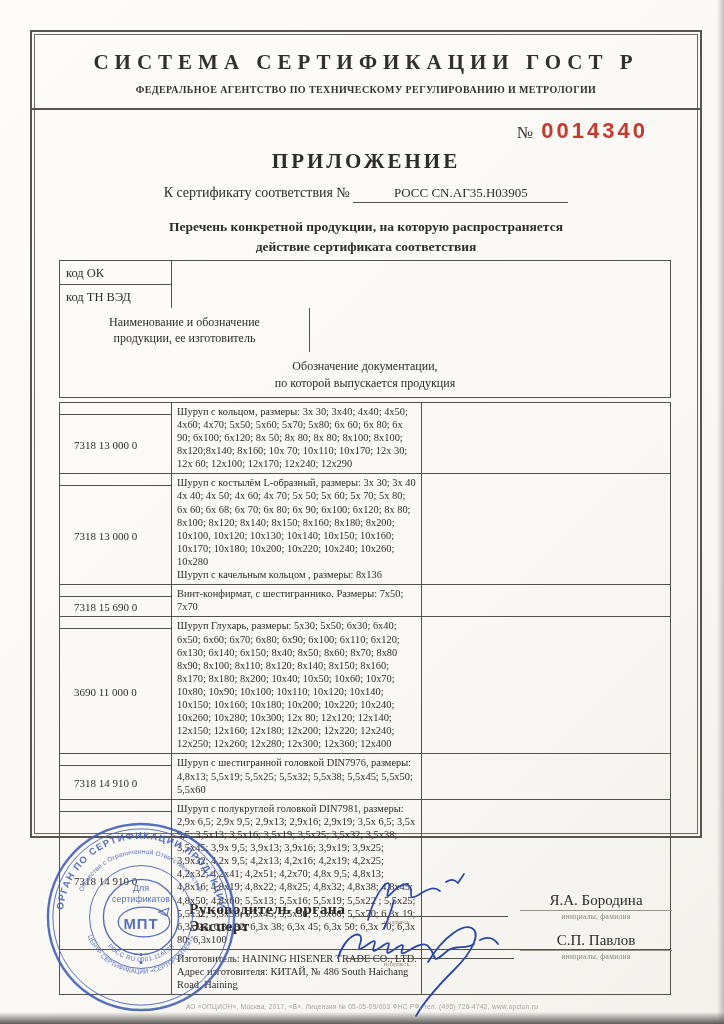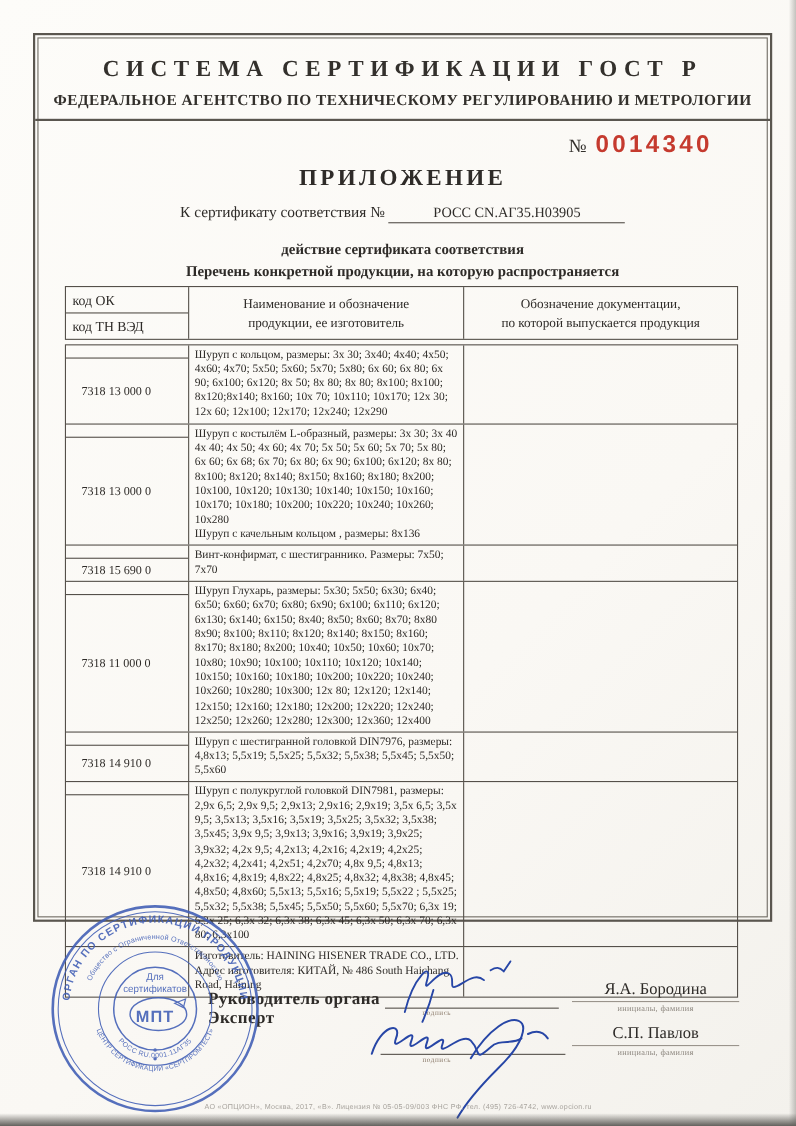--- a/index.html
+++ b/index.html
@@ -30,21 +30,21 @@
     position:absolute; inset:2px;
     border:1px solid #6e6a62;
   }
   .hdr-line1 {
     position:absolute; top:18px; left:0; width:100%;
     text-align:center; font-size:21px; font-weight:bold;
     letter-spacing:6px; color:#33302c;
   }
   .hdr-line2 {
     position:absolute; top:52px; left:0; width:100%;
-    text-align:center; font-size:14px; font-weight:bold;
+    text-align:center; font-size:10px; font-weight:bold;
     letter-spacing:.4px; color:#33302c;
   }
   .hdr-divider {
     position:absolute; top:76px; left:0; width:100%;
     border-top:2px solid #5a564f;
   }
   .blank-num {
     position:absolute; top:86px; right:52px;
     display:flex; align-items:baseline; gap:8px;
   }
@@ -68,21 +68,21 @@
     vertical-align:baseline;
   }
   .subtitle {
     position:absolute; top:185px; left:0; width:100%;
     text-align:center; font-size:13.5px; font-weight:bold;
     color:#2e2b28; line-height:1.45;
   }
   
   .tbl { position:absolute; left:27px; top:228px; width:612px; color:#2e2b28; }
   .thead {
-    display:flex; border:1px solid #55504a;
+    display:flex; border:1px solid #55504a;flex-direction:column;
   }
   .thead .c1 { width:112px; border-right:1px solid #55504a; display:flex; flex-direction:column; }
   .thead .c1 > div { flex:1; padding:5px 4px 3px 6px; font-size:12.5px; display:flex; align-items:flex-start; }
   .thead .c1 .c1top { border-bottom:1px solid #55504a; }
   .thead .c2 { width:250px; border-right:1px solid #55504a; }
   .thead .c3 { flex:1; }
   .thead .c2, .thead .c3 {
     display:flex; align-items:center; justify-content:center;
     text-align:center; font-size:12px; line-height:1.35; white-space:pre-line;
     padding:6px 8px;
@@ -148,22 +148,22 @@
     </div>
 
     <div class="title">ПРИЛОЖЕНИЕ</div>
 
     <div class="cert-line">
       <span>К сертификату соответствия №</span>
       <span class="val">РОСС CN.АГ35.Н03905</span>
     </div>
 
     <div class="subtitle">
+      <div>Перечень конкретной продукции,  на которую распространяется</div>
       <div>действие сертификата соответствия</div>
-      <div>Перечень конкретной продукции,  на которую распространяется</div>
     </div>
 
     <div class="tbl">
       <div class="thead">
         <div class="c1">
           <div class="c1top">код ОК</div>
           <div>код ТН ВЭД</div>
         </div>
         <div class="c2">Наименование и обозначение
 продукции, ее изготовитель</div>
@@ -200,21 +200,21 @@
                 <div class="code">7318 15 690 0</div>
               </div>
             </div>
           <div class="c2">Винт-конфирмат, с шестигранникo. Размеры: 7х50; 7х70</div>
           <div class="c3"></div>
         </div>
         <div class="trow mh110 centercode">
           <div class="c1">
               <div class="strip"></div>
               <div class="codewrap">
-                <div class="code">7318 11 000 0</div>
+                <div class="code">3690 11 000 0</div>
               </div>
             </div>
           <div class="c2">Шуруп Глухарь, размеры: 5х30; 5х50; 6х30; 6х40; 6х50; 6х60; 6х70; 6х80; 6х90; 6х100; 6х110; 6х120; 6х130; 6х140; 6х150; 8х40; 8х50; 8х60; 8х70; 8х80 8х90; 8х100; 8х110; 8х120; 8х140; 8х150; 8х160; 8х170; 8х180; 8х200; 10х40; 10х50; 10х60; 10х70; 10х80; 10х90; 10х100; 10х110; 10х120; 10х140; 10х150; 10х160; 10х180; 10х200; 10х220; 10х240; 10х260; 10х280; 10х300; 12х 80; 12х120; 12х140; 12х150; 12х160; 12х180; 12х200; 12х220; 12х240; 12х250; 12х260; 12х280; 12х300; 12х360; 12х400</div>
           <div class="c3"></div>
         </div>
         <div class="trow mh40 centercode">
           <div class="c1">
               <div class="strip"></div>
               <div class="codewrap">
                 <div class="code">7318 14 910 0</div>

